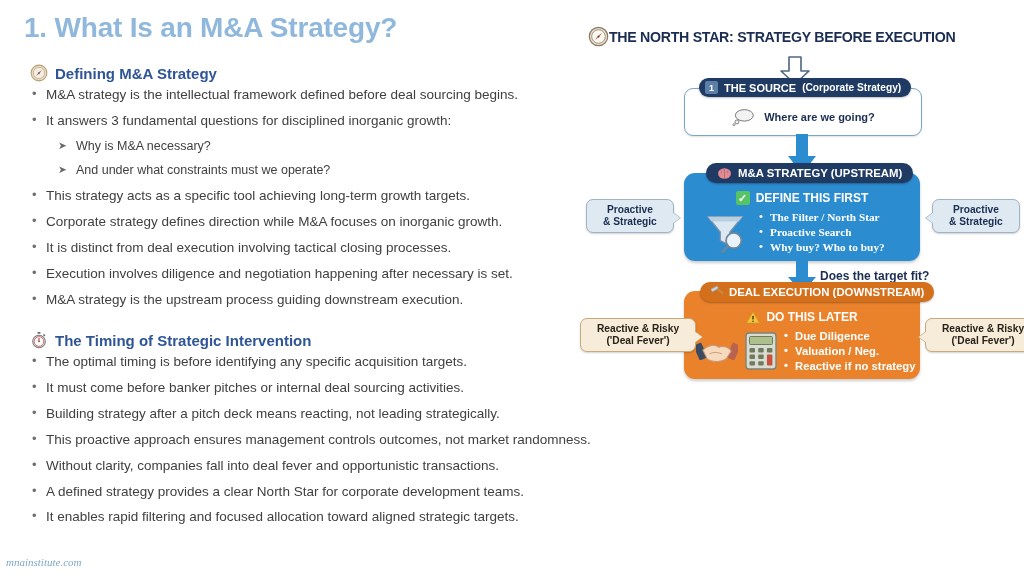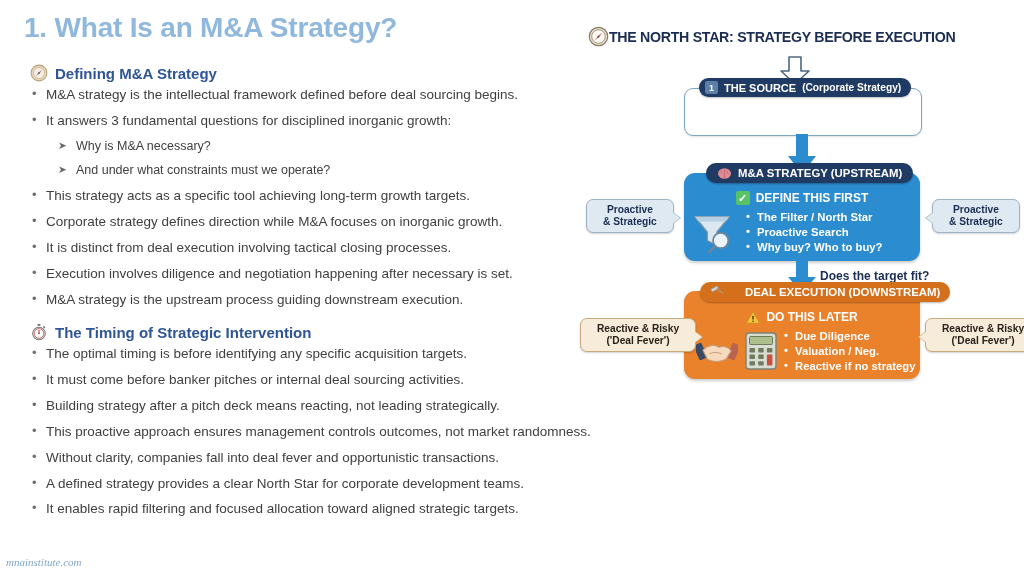--- a/index.html
+++ b/index.html
@@ -18,21 +18,21 @@
     color:#8fb8dc;
     white-space:nowrap;
   }
   .left-col{ position:absolute; left:24px; top:64px; width:690px; }
 
   .sec-head{
     display:flex; align-items:center; gap:7px;
     font-size:15px; font-weight:700; color:#2f5597;
     margin:0 0 6px 6px;
   }
-  .sec-head.second{ margin-top:16px; }
+  .sec-head.second{ margin-top:24px; }
   .sec-icon{ width:18px; height:18px; flex:0 0 18px; display:block; }
 
   ul.bul{ list-style:none; margin:0; padding:0; }
   ul.bul > li{
     position:relative;
     padding-left:22px;
     font-size:13.5px;
     color:#404040;
     line-height:1.1;
     margin:0 0 11px 0;
@@ -122,22 +122,22 @@
     position:absolute; left:0; right:0; top:18px;
     display:flex; align-items:center; justify-content:center; gap:6px;
     color:#ffffff; font-size:12px; font-weight:700;
   }
   .check-box{
     width:14px;height:14px;border-radius:2px;background:#56c364;
     display:flex;align-items:center;justify-content:center;
     color:#fff;font-size:11px;font-weight:700;line-height:1;
   }
   .strategy-body{
-    position:absolute; left:7px; top:37px; right:8px;
-    display:flex; align-items:center; gap:9px;
+    position:absolute; left:20px; top:37px; right:8px;
+    display:flex; align-items:center; gap:9px;font-family:Liberation Serif, serif;
   }
   .funnel{ width:46px;height:42px;flex:0 0 46px;display:block; }
   .strategy-body ul{ list-style:none;margin:0;padding:0; }
   .strategy-body li{
     position:relative; padding-left:11px;
     color:#ffffff; font-size:11.3px; font-weight:700;
     line-height:1.32; white-space:nowrap;
   }
   .strategy-body li::before{ content:"•"; position:absolute; left:0; top:-1px; }
 
@@ -150,21 +150,21 @@
 
   
   .card-exec{
     position:absolute; left:104px; top:275px; width:236px; height:88px;
     background:#e9822b; border-radius:11px;
     box-shadow:0 2px 3px rgba(0,0,0,.2);
   }
   .pill-exec{
     position:absolute; left:16px; top:-9px; height:20px; padding:0 10px;
     background:#d4701c; border-radius:10px;
-    display:flex; align-items:center; gap:20px;
+    display:flex; align-items:center; gap:4px;
     color:#ffffff; font-size:11.4px; font-weight:700; white-space:nowrap;
     box-shadow:0 1px 2px rgba(0,0,0,.28);
   }
   .hammer{ width:15px;height:14px;display:block; }
   .later-row{
     position:absolute; left:0; right:0; top:19px;
     display:flex; align-items:center; justify-content:center; gap:6px;
     color:#ffffff; font-size:12px; font-weight:700;
   }
   .warn{ width:14px;height:13px;display:block; }
@@ -283,20 +283,28 @@
   <svg class="arrow-outline" width="38" height="30" viewBox="0 0 38 30">
     <polygon points="13,1 25,1 25,15 33,15 19,28 5,15 13,15" fill="#ffffff" stroke="#4d6781" stroke-width="1.6" stroke-linejoin="round"></polygon>
   </svg>
 
   <div class="card-source">
     <div class="pill-source">
       <span class="num-badge">1</span>
       <span>THE SOURCE</span>
       <span class="sub">(Corporate Strategy)</span>
     </div>
+    <div class="source-row">
+      <svg class="thought" viewBox="0 0 30 22">
+        <ellipse cx="16" cy="9" rx="11" ry="7" fill="#f2f2f2" stroke="#6b6b6b" stroke-width="1.1"></ellipse>
+        <circle cx="7" cy="17" r="2.4" fill="#f2f2f2" stroke="#6b6b6b" stroke-width="1"></circle>
+        <circle cx="3.4" cy="20.4" r="1.3" fill="#f2f2f2" stroke="#6b6b6b" stroke-width="0.9"></circle>
+      </svg>
+      <span>Where are we going?</span>
+    </div>
   </div>
 
   <svg class="arrow-blue-1" width="34" height="42" viewBox="0 0 34 42">
     <polygon points="11,0 23,0 23,22 31,22 17,40 3,22 11,22" fill="#2b8cd0"></polygon>
   </svg>
 
   <div class="card-strategy">
     <div class="pill-strategy">
       <svg class="brain" viewBox="0 0 16 14">
         <ellipse cx="8" cy="7" rx="7" ry="5.6" fill="#e08a94"></ellipse>

